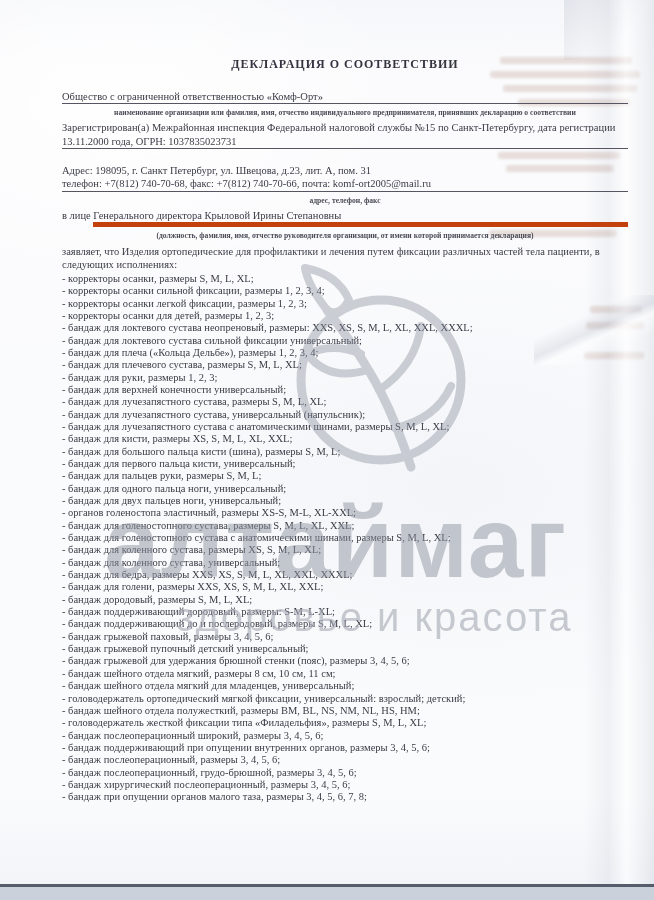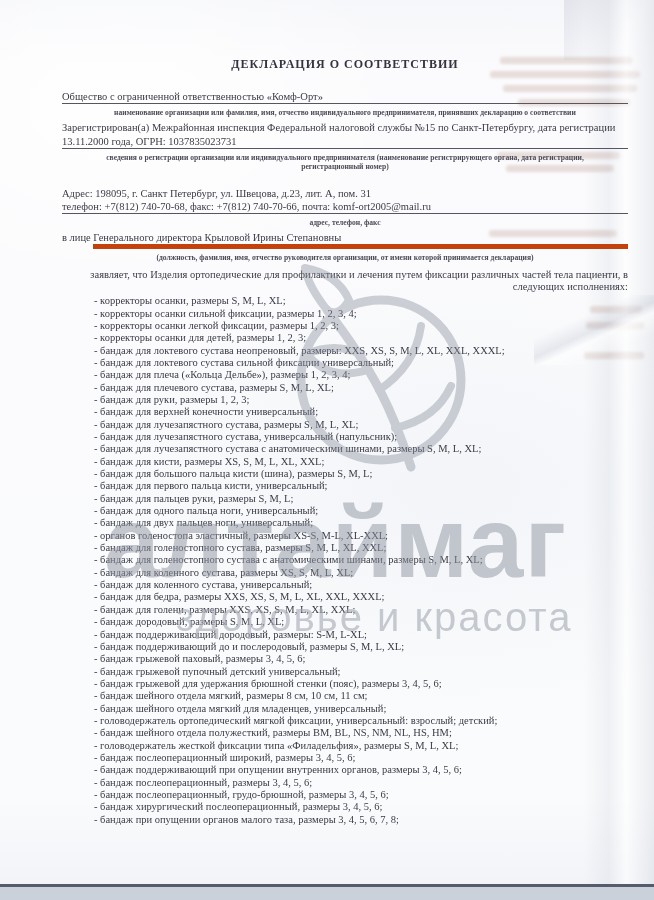--- a/index.html
+++ b/index.html
@@ -58,23 +58,23 @@
   .field-line{border-bottom:1px solid #565663;padding-bottom:0;}
   .caption{
     font-size:7.6px;line-height:9.2px;color:#4c4c58;text-align:center;
     margin:4px auto 4px auto;max-width:520px;font-weight:bold;
   }
   .reg-block{margin-top:3px;line-height:13.4px;}
   .addr-block{margin-top:15px;line-height:13.2px;}
   .rep-row{display:flex;margin-top:4px;line-height:13.2px;}
   .rep-prefix{white-space:pre;}
   .rep-underlined{flex:1;border-bottom:5px solid #c2410c;}
-  .intro{margin-top:6px;line-height:12.8px;text-align:right;}
+  .intro{margin-top:6px;line-height:12.8px;}
   .product-list{margin-top:1px;}
-  .product-line{line-height:12.35px;white-space:nowrap;margin-left:32px;}
+  .product-line{line-height:12.35px;white-space:nowrap;}
   
   .watermark{position:absolute;left:0;top:0;width:654px;height:848px;z-index:5;pointer-events:none;}
   .wm-logo{position:absolute;left:283px;top:262px;opacity:0.40;}
   .wm-brand{
     position:absolute;left:104px;top:492px;
     font-family:"Liberation Sans", sans-serif;font-weight:bold;
     font-size:100px;line-height:100px;letter-spacing:1px;
     color:#8f95a1;opacity:0.50;
   }
   .wm-tagline{
@@ -105,21 +105,20 @@
 <div class="bleed" style="left:584px;top:352px;width:60px;"></div>
 
 <div class="content">
 
   <div class="doc-title">ДЕКЛАРАЦИЯ О СООТВЕТСТВИИ</div>
 
   <div class="field-line">Общество с ограниченной ответственностью «Комф-Орт»</div>
   <div class="caption">наименование организации или фамилия, имя, отчество индивидуального предпринимателя, принявших декларацию о соответствии</div>
 
   <div class="reg-block field-line">Зарегистрирован(а) Межрайонная инспекция Федеральной налоговой службы №15 по Санкт-Петербургу, дата регистрации 13.11.2000 года, ОГРН: 1037835023731</div>
-  <div class="caption">сведения о регистрации организации или индивидуального предпринимателя (наименование регистрирующего органа, дата регистрации, регистрационный номер)</div>
 
   <div class="addr-block">
     <div>Адрес: 198095,  г. Санкт Петербург, ул. Швецова, д.23, лит. А,  пом. 31</div>
     <div class="field-line">телефон: +7(812) 740-70-68, факс: +7(812) 740-70-66, почта: komf-ort2005@mail.ru</div>
   </div>
   <div class="caption">адрес, телефон, факс</div>
 
   <div class="rep-row">
     <span class="rep-prefix">в лице </span>
     <span class="rep-underlined">Генерального директора Крыловой Ирины Степановны</span>

